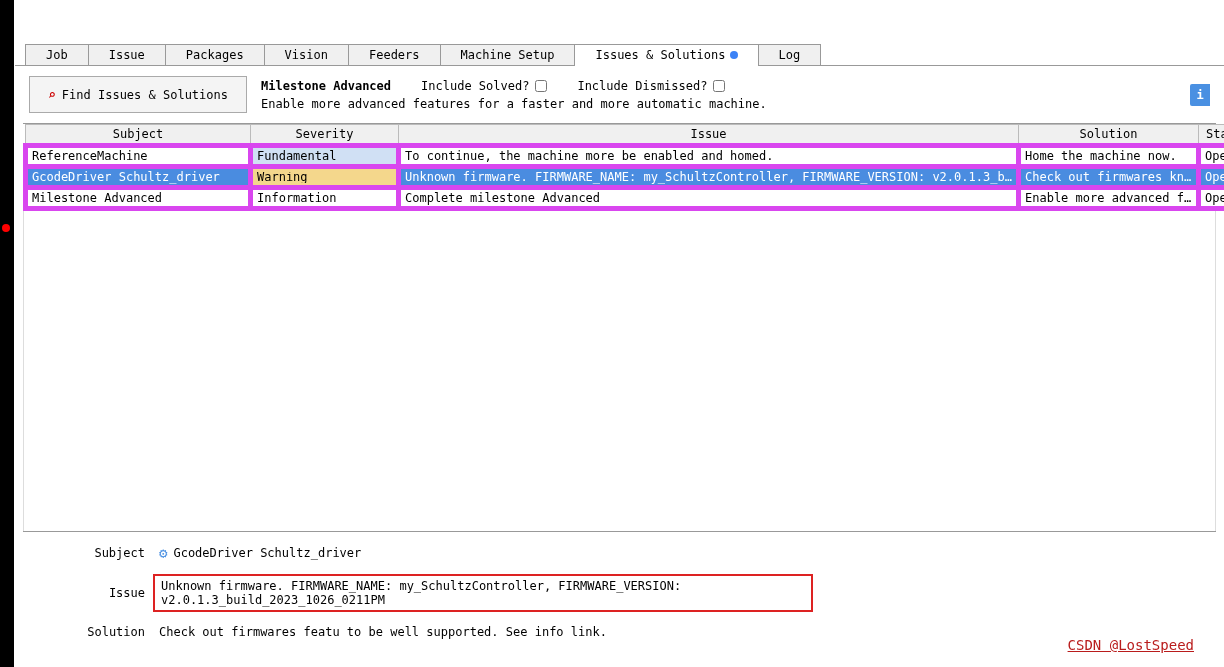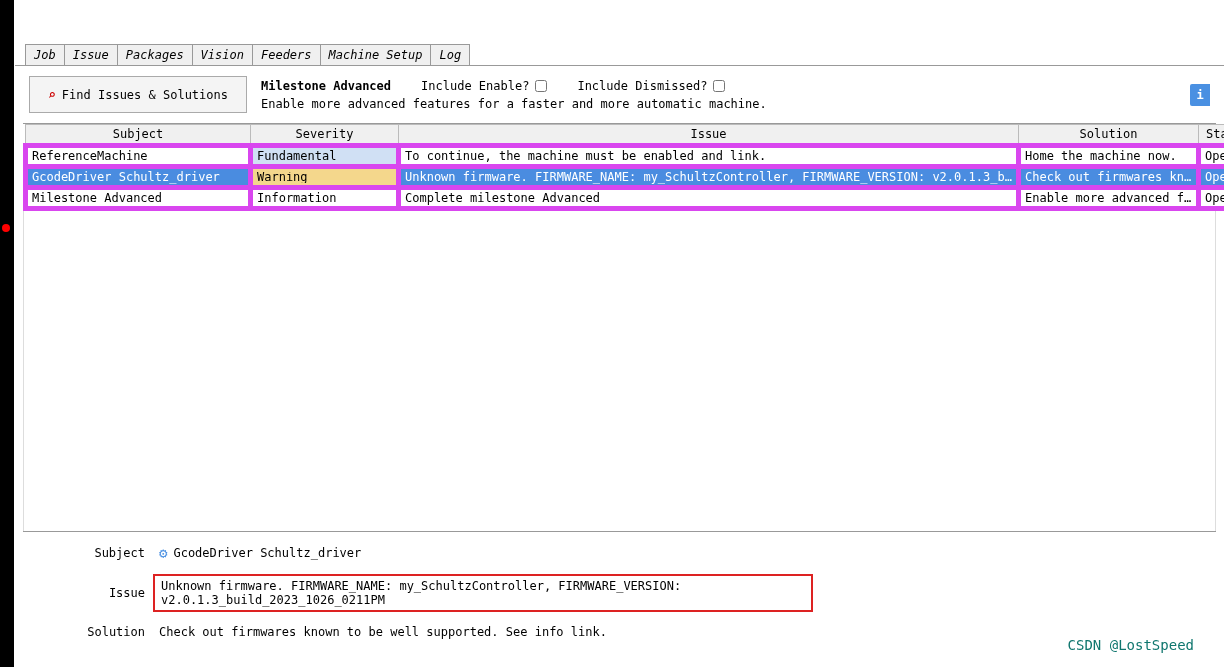--- a/index.html
+++ b/index.html
@@ -6,21 +6,21 @@
     body { background: #fff; width: 1224px; height: 667px; overflow: hidden; position: relative; }
     
     .left-strip { position: absolute; left: 0; top: 0; width: 14px; height: 667px; background: #000; }
     .left-strip::before { content: ""; position: absolute; left: 2px; top: 224px; width: 8px; height: 8px; background: #f00; border-radius: 50%; }
     
     .main-area { position: absolute; left: 15px; top: 0; right: 0; bottom: 0; background: #fff; }
     
     .top-space { height: 44px; background: #fff; }
     
     .tabs { display: flex; border-bottom: 1px solid #999; height: 22px; padding-left: 10px; }
-    .tab { padding: 3px 8px; border: 1px solid #999; border-bottom: none; background: #f0f0f0; margin-right: -1px; cursor: pointer; display: flex; align-items: center; gap: 4px; font-style: italic; }
+    .tab { padding: 3px 20px; border: 1px solid #999; border-bottom: none; background: #f0f0f0; margin-right: -1px; cursor: pointer; display: flex; align-items: center; gap: 4px; }
     .tab.active { background: #fff; position: relative; }
     .tab.active::after { content: ""; position: absolute; bottom: -1px; left: 0; right: 0; height: 1px; background: #fff; }
     .dot-indicator { width: 8px; height: 8px; background: #3b82f6; border-radius: 50%; display: inline-block; }
     
     .toolbar { display: flex; align-items: center; padding: 10px 14px; gap: 14px; }
     .find-button { display: flex; align-items: center; gap: 6px; padding: 10px 18px; border: 1px solid #aaa; background: #f4f4f4; cursor: pointer; }
     .search-icon { color: #c00; font-weight: bold; font-size: 13px; }
     .milestone-group { display: flex; flex-direction: column; gap: 4px; flex: 1; }
     .milestone-row { display: flex; align-items: center; gap: 30px; }
     .milestone-label { font-weight: bold; }
@@ -45,50 +45,54 @@
     .empty-rows { height: 320px; background: #fff; border-left: 1px solid #ddd; border-right: 1px solid #ddd; }
     
     .detail-panel { border-top: 1px solid #999; margin: 0 8px; padding: 10px 0 0 0; }
     .detail-row { display: flex; align-items: center; margin-bottom: 10px; }
     .detail-label { width: 130px; text-align: right; padding-right: 8px; }
     .detail-value { flex: 1; padding: 3px 6px; }
     .detail-subject-val { display: flex; align-items: center; gap: 6px; }
     .gear-icon { color: #4a90e2; font-size: 14px; }
     .issue-box { border: 2px solid #d22; padding: 3px 6px; width: 660px; }
     
-    .watermark { position: absolute; bottom: 14px; right: 30px; color: #0f766e; font-size: 14px; }
+    .watermark { position: absolute; bottom: 14px; right: 30px; color: #b91c1c; font-size: 14px; text-decoration: underline; }
   </style>
 </head>
 <body>
 
 <div class="left-strip"></div>
 
 <div class="main-area">
   <div class="top-space"></div>
 
   <div class="tabs">
     <div class="tab">Job</div>
     <div class="tab">Issue</div>
     <div class="tab">Packages</div>
     <div class="tab">Vision</div>
     <div class="tab">Feeders</div>
     <div class="tab">Machine Setup</div>
+    <div class="tab active">
+      <span>Issues &amp; Solutions</span>
+      <span class="dot-indicator"></span>
+    </div>
     <div class="tab">Log</div>
   </div>
 
   <div class="toolbar">
     <div class="find-button">
       <span class="search-icon">⌕</span>
       <span>Find Issues &amp; Solutions</span>
     </div>
     <div class="milestone-group">
       <div class="milestone-row">
         <span class="milestone-label">Milestone Advanced</span>
         <div class="check-item">
-          <span>Include Enable?</span>
+          <span>Include Solved?</span>
           <input type="checkbox" style="">
         </div>
         <div class="check-item">
           <span>Include Dismissed?</span>
           <input type="checkbox" style="">
         </div>
       </div>
       <div>Enable more advanced features for a faster and more automatic machine.</div>
     </div>
     <div class="info-button">i</div>
@@ -102,21 +106,21 @@
           <th class="col-severity">Severity</th>
           <th class="col-issue">Issue</th>
           <th class="col-solution">Solution</th>
           <th class="col-status">Stat</th>
         </tr>
       </thead>
       <tbody id="table-body">
       <tr>
             <td>ReferenceMachine</td>
             <td class="sev-fundamental">Fundamental</td>
-            <td>To continue, the machine must be enabled and link.</td>
+            <td>To continue, the machine more be enabled and homed.</td>
             <td>Home the machine now.</td>
             <td>Open</td>
           </tr>
           <tr class="row-selected">
             <td>GcodeDriver Schultz_driver</td>
             <td class="sev-warning">Warning</td>
             <td>Unknown firmware. FIRMWARE_NAME: my_SchultzController, FIRMWARE_VERSION: v2.0.1.3_build_2023_1026_02...</td>
             <td>Check out firmwares known ...</td>
             <td>Open</td>
           </tr>
@@ -139,18 +143,18 @@
         <span class="gear-icon">⚙</span>
         <span>GcodeDriver Schultz_driver</span>
       </div>
     </div>
     <div class="detail-row">
       <div class="detail-label">Issue</div>
       <div class="issue-box">Unknown firmware. FIRMWARE_NAME: my_SchultzController, FIRMWARE_VERSION: v2.0.1.3_build_2023_1026_0211PM</div>
     </div>
     <div class="detail-row">
       <div class="detail-label">Solution</div>
-      <div class="detail-value">Check out firmwares known to be well supported. See info link.</div>
+      <div class="detail-value">Check out firmwares featu to be well supported. See info link.</div>
     </div>
   </div>
 </div>
 
 <div class="watermark">CSDN @LostSpeed</div>
 
 </body></html>

